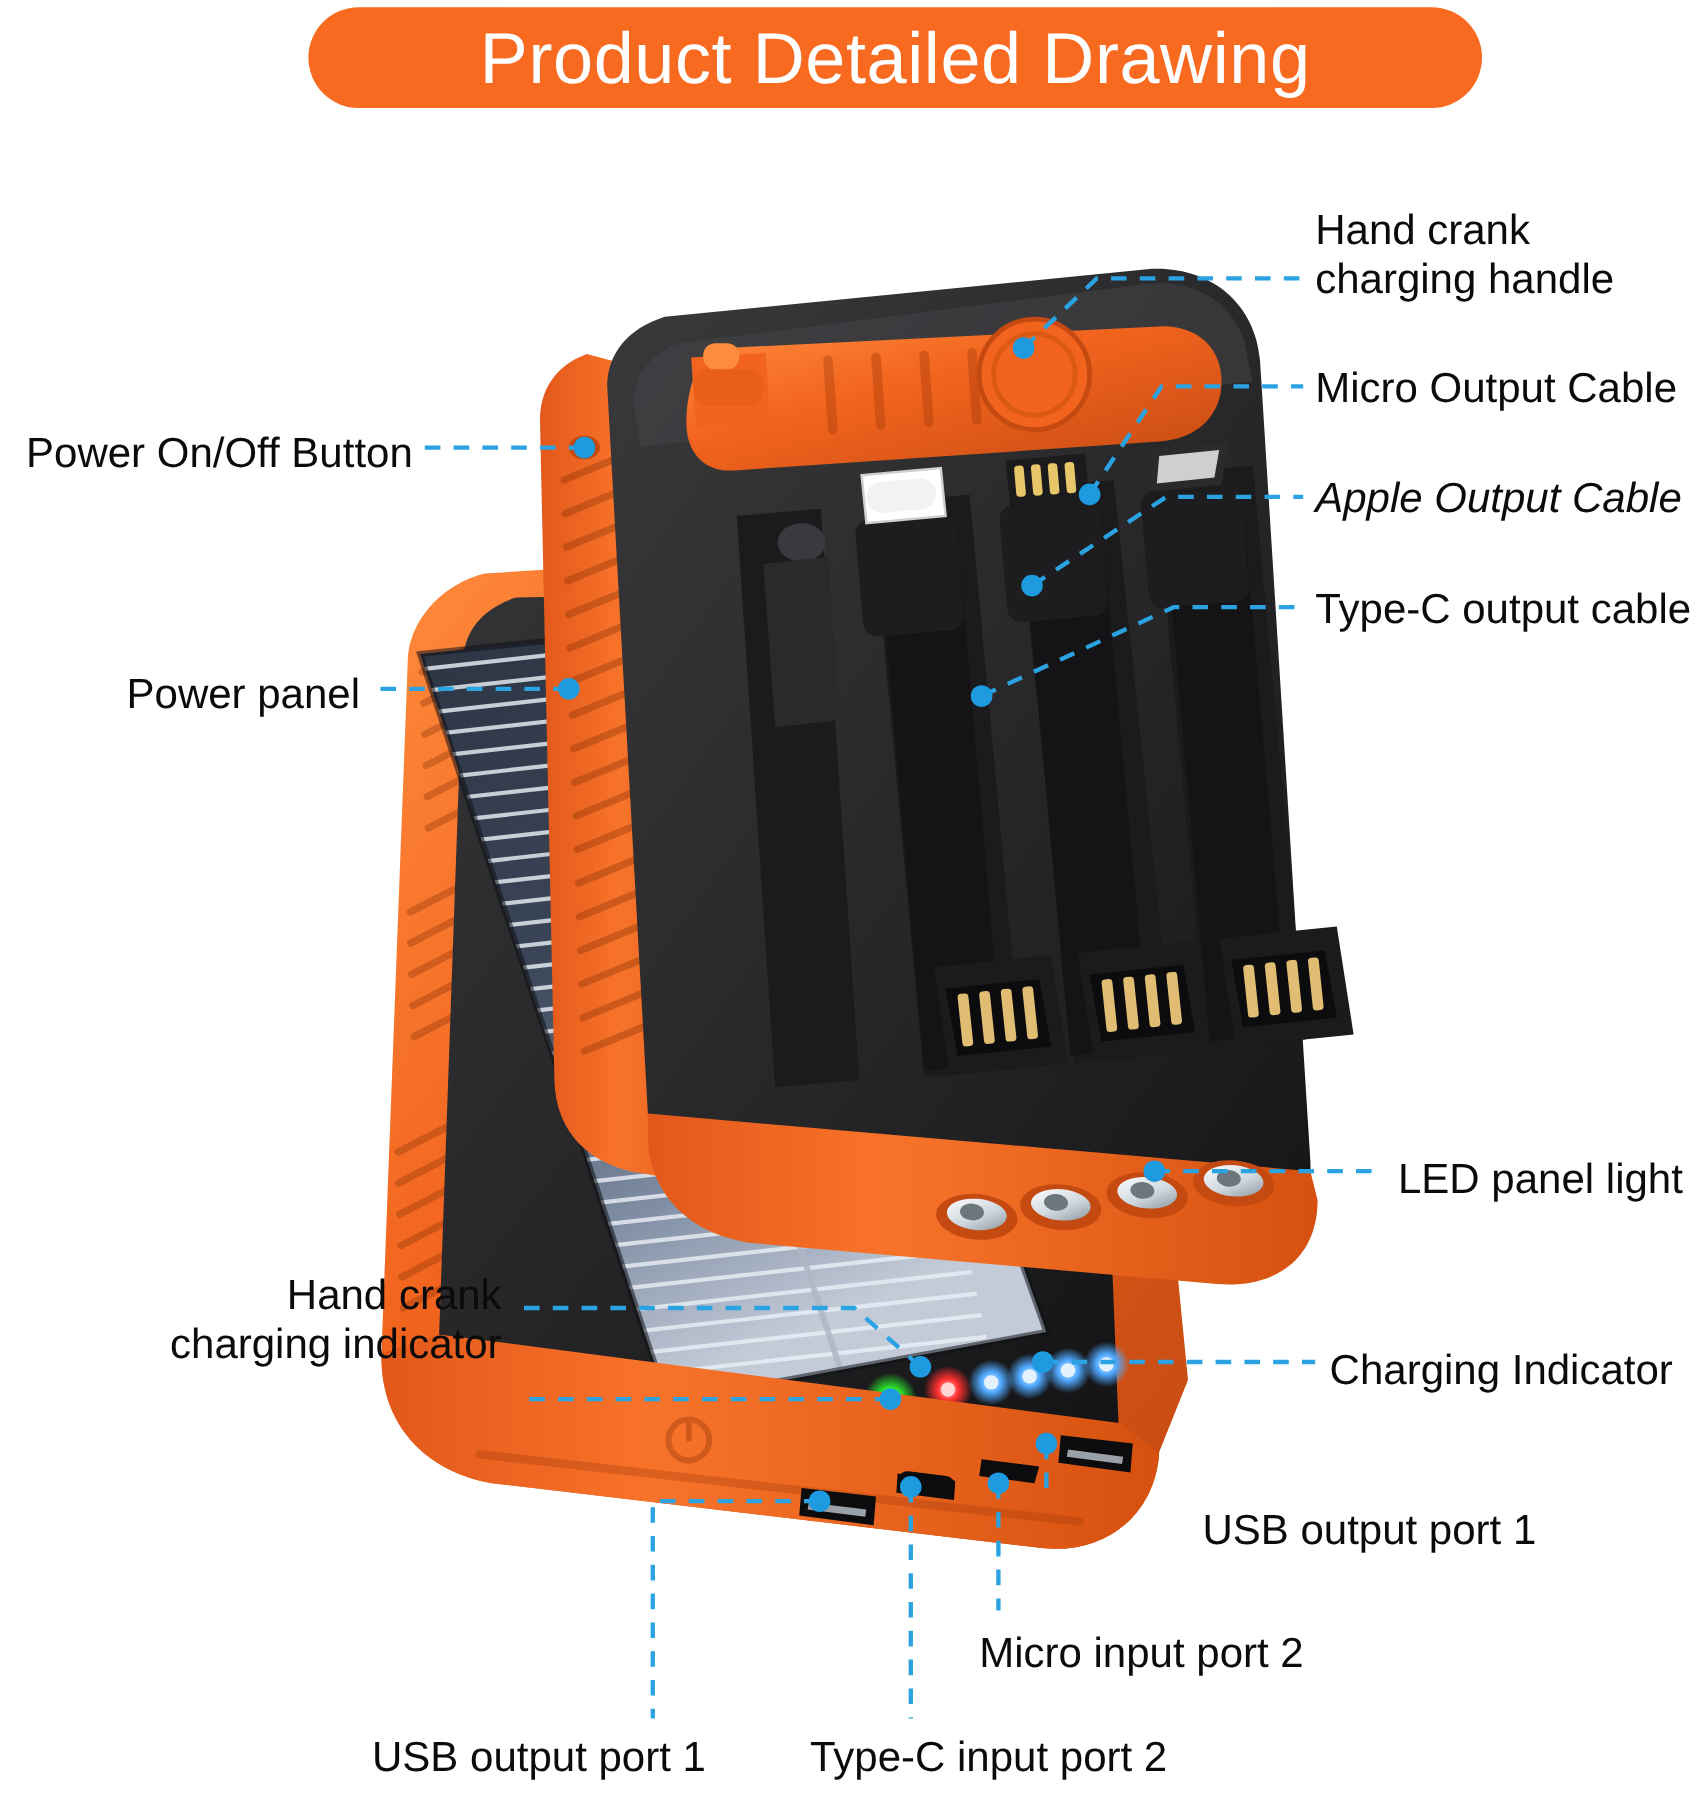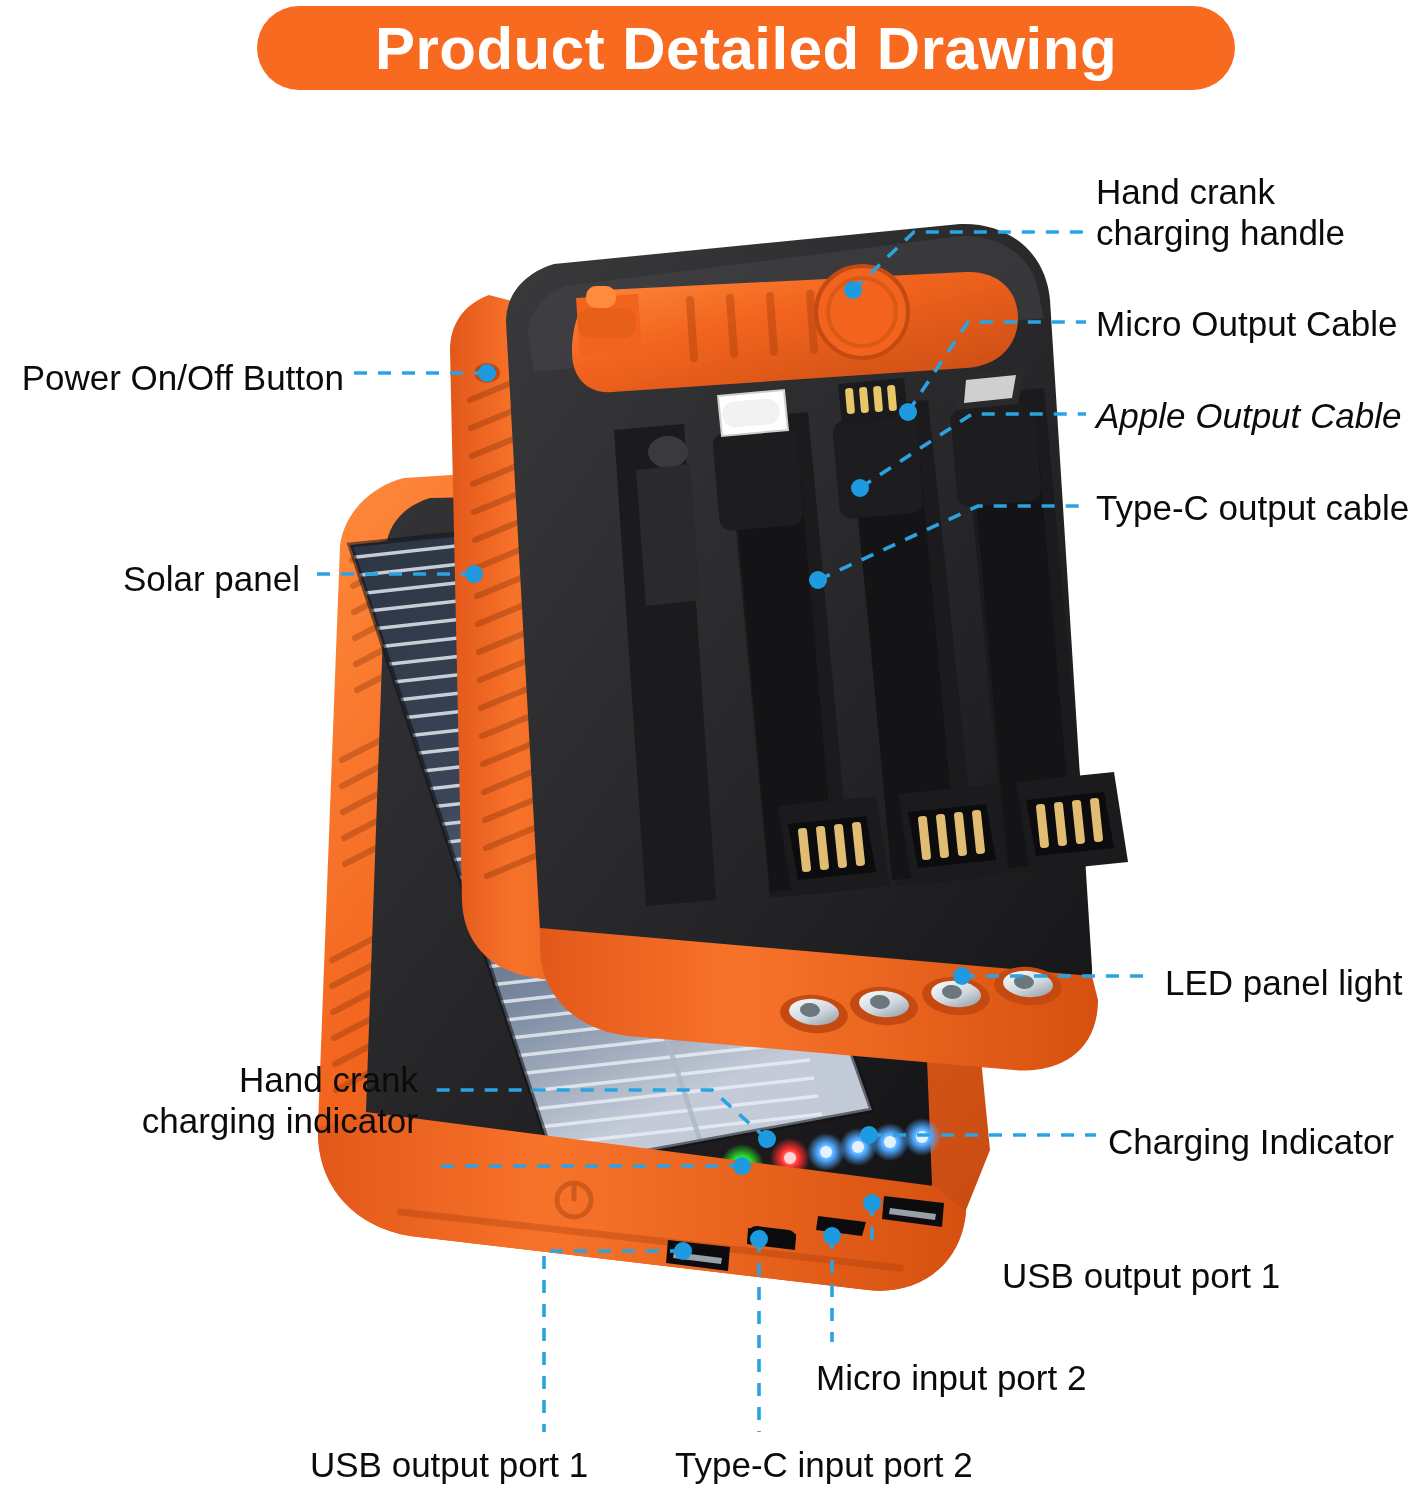--- a/index.html
+++ b/index.html
@@ -27,21 +27,21 @@
     height: 84px;
     background: #F96A21;
     border-radius: 42px;
     display: flex;
     align-items: center;
     justify-content: center;
   }
   #title-text {
     color: #ffffff;
     font-size: 60px;
-    font-weight: bold;
+    font-weight: normal;
     letter-spacing: 0.5px;
     white-space: nowrap;
     font-family: "Liberation Sans", sans-serif;
   }
 
   
   .label {
     position: absolute;
     font-size: 35px;
     color: #0b0b0b;
@@ -494,21 +494,21 @@
       <circle cx="759" cy="1239" r="9"></circle>
     </g>
   </svg>
 
   <div class="label" style="left:1096px; top:171px;">Hand crank
 charging handle</div>
   <div class="label" style="left:1096px; top:303px;">Micro Output Cable</div>
   <div class="label" style="left:1096px; top:395px;font-style:italic;">Apple Output Cable</div>
   <div class="label" style="left:1096px; top:487px;">Type-C output cable</div>
   <div class="label r-align" style="left:8px;  top:357px; width:336px;">Power On/Off Button</div>
-  <div class="label r-align" style="left:8px;  top:558px; width:292px;">Solar panel</div>
+  <div class="label r-align" style="left:8px;  top:558px; width:292px;">Power panel</div>
   <div class="label" style="left:1165px; top:962px;">LED panel light</div>
   <div class="label" style="left:1108px; top:1121px;">Charging Indicator</div>
   <div class="label r-align" style="left:0px;  top:1059px; width:418px;">Hand crank
 charging indicator</div>
   <div class="label" style="left:1002px; top:1255px;">USB output port 1</div>
   <div class="label" style="left:816px; top:1357px;">Micro input port 2</div>
   <div class="label" style="left:310px; top:1444px;">USB output port 1</div>
   <div class="label" style="left:675px; top:1444px;">Type-C input port 2</div>
 
 </div>

